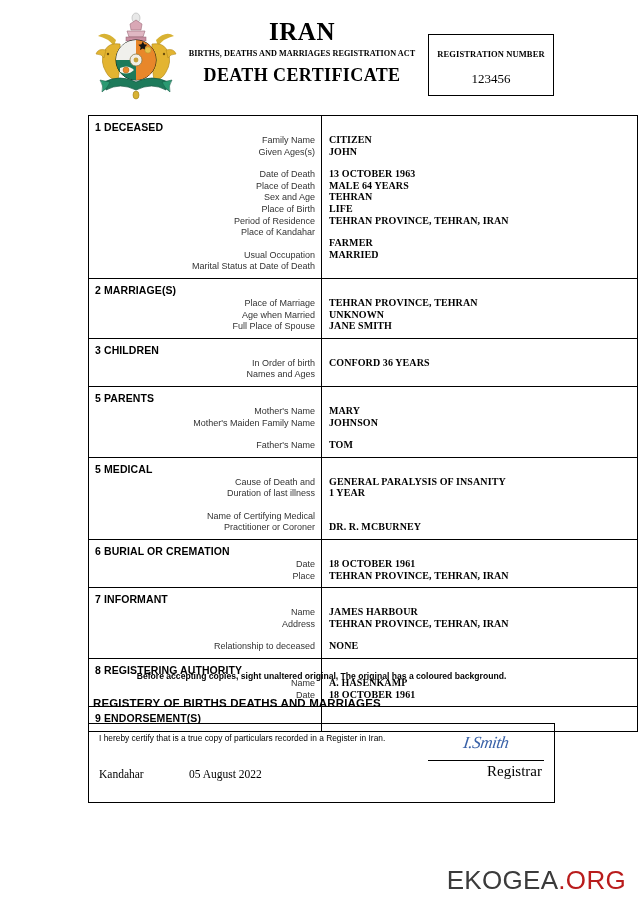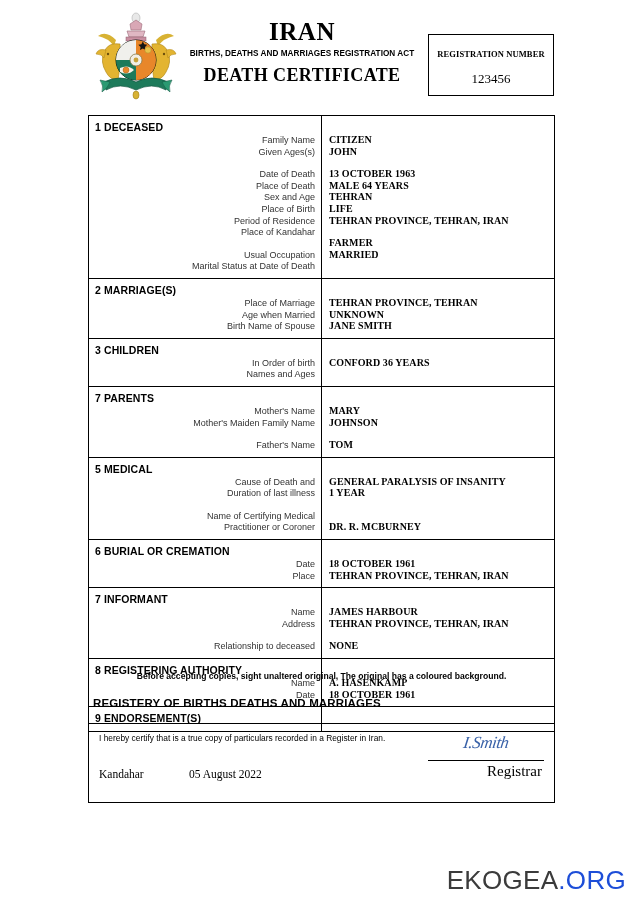--- a/index.html
+++ b/index.html
@@ -35,21 +35,21 @@
     text-align: center;
   }
   .t-country {
     font-family: "Liberation Serif", serif;
     font-weight: bold;
     font-size: 25px;
     letter-spacing: 0.5px;
     line-height: 28px;
   }
   .t-act {
-    font-family: Liberation Sans, sans-serif;
+    font-family: Liberation Serif, serif;
     font-weight: bold;
     font-size: 8.2px;
     letter-spacing: 0.05px;
     line-height: 16px;
     white-space: nowrap;
   }
   .t-cert {
     font-family: "Liberation Serif", serif;
     font-weight: bold;
     font-size: 18px;
@@ -74,21 +74,21 @@
   #regbox .reg-value {
     font-family: "Liberation Serif", serif;
     font-size: 13px;
     margin-top: 12px;
   }
 
   
   #cert-table {
     position: absolute;
     left: 88px; top: 115px;
-    width: 467px;
+    width: 550px;
     border: 1.4px solid #000;
     border-collapse: collapse;
     box-sizing: border-box;
   }
   .section {
     border-bottom: 1.4px solid #000;
     position: relative;
     display: flex;
   }
   .section:last-child { border-bottom: none; }
@@ -205,21 +205,21 @@
 
   
   #watermark {
     position: absolute;
     right: 18px; bottom: 18px;
     font-size: 26px;
     letter-spacing: 0.3px;
     font-weight: normal;
   }
   #watermark .wm-a { color: #3b3b3b; }
-  #watermark .wm-b { color: #1d4ed8; }
+  #watermark .wm-b { color: #b91c1c; }
 </style>
 </head>
 <body>
 
 <div id="header">
 
   <div id="crest">
     <svg viewBox="0 0 100 100" width="100" height="100">
 
       <ellipse cx="50" cy="8" rx="4" ry="5" fill="#e8e8e8" stroke="#b0b0b0" stroke-width="0.6"></ellipse>
@@ -300,21 +300,21 @@
           <div class="value">MARRIED</div>
         </div>
       </div>
     </div>
     <div class="section">
       <div class="sec-left">
         <div class="sec-heading">2 MARRIAGE(S)</div>
         <div class="labels">
           <div class="label">Place of Marriage</div>
           <div class="label">Age when Married</div>
-          <div class="label">Birth Name of Spouse</div>
+          <div class="label">Full Place of Spouse</div>
         </div>
       </div>
       <div class="sec-right">
         <div class="head-pad"></div>
         <div class="values">
           <div class="value">TEHRAN PROVINCE, TEHRAN</div>
           <div class="value">UNKNOWN</div>
           <div class="value">JANE SMITH</div>
         </div>
       </div>
@@ -329,21 +329,21 @@
       </div>
       <div class="sec-right">
         <div class="head-pad"></div>
         <div class="values">
           <div class="value">CONFORD 36 YEARS</div>
         </div>
       </div>
     </div>
     <div class="section">
       <div class="sec-left">
-        <div class="sec-heading">7 PARENTS</div>
+        <div class="sec-heading">5 PARENTS</div>
         <div class="labels">
           <div class="label">Mother's Name</div>
           <div class="label">Mother's Maiden Family Name</div>
           <div class="label spacer-top">Father's Name</div>
         </div>
       </div>
       <div class="sec-right">
         <div class="head-pad"></div>
         <div class="values">
           <div class="value">MARY</div>

